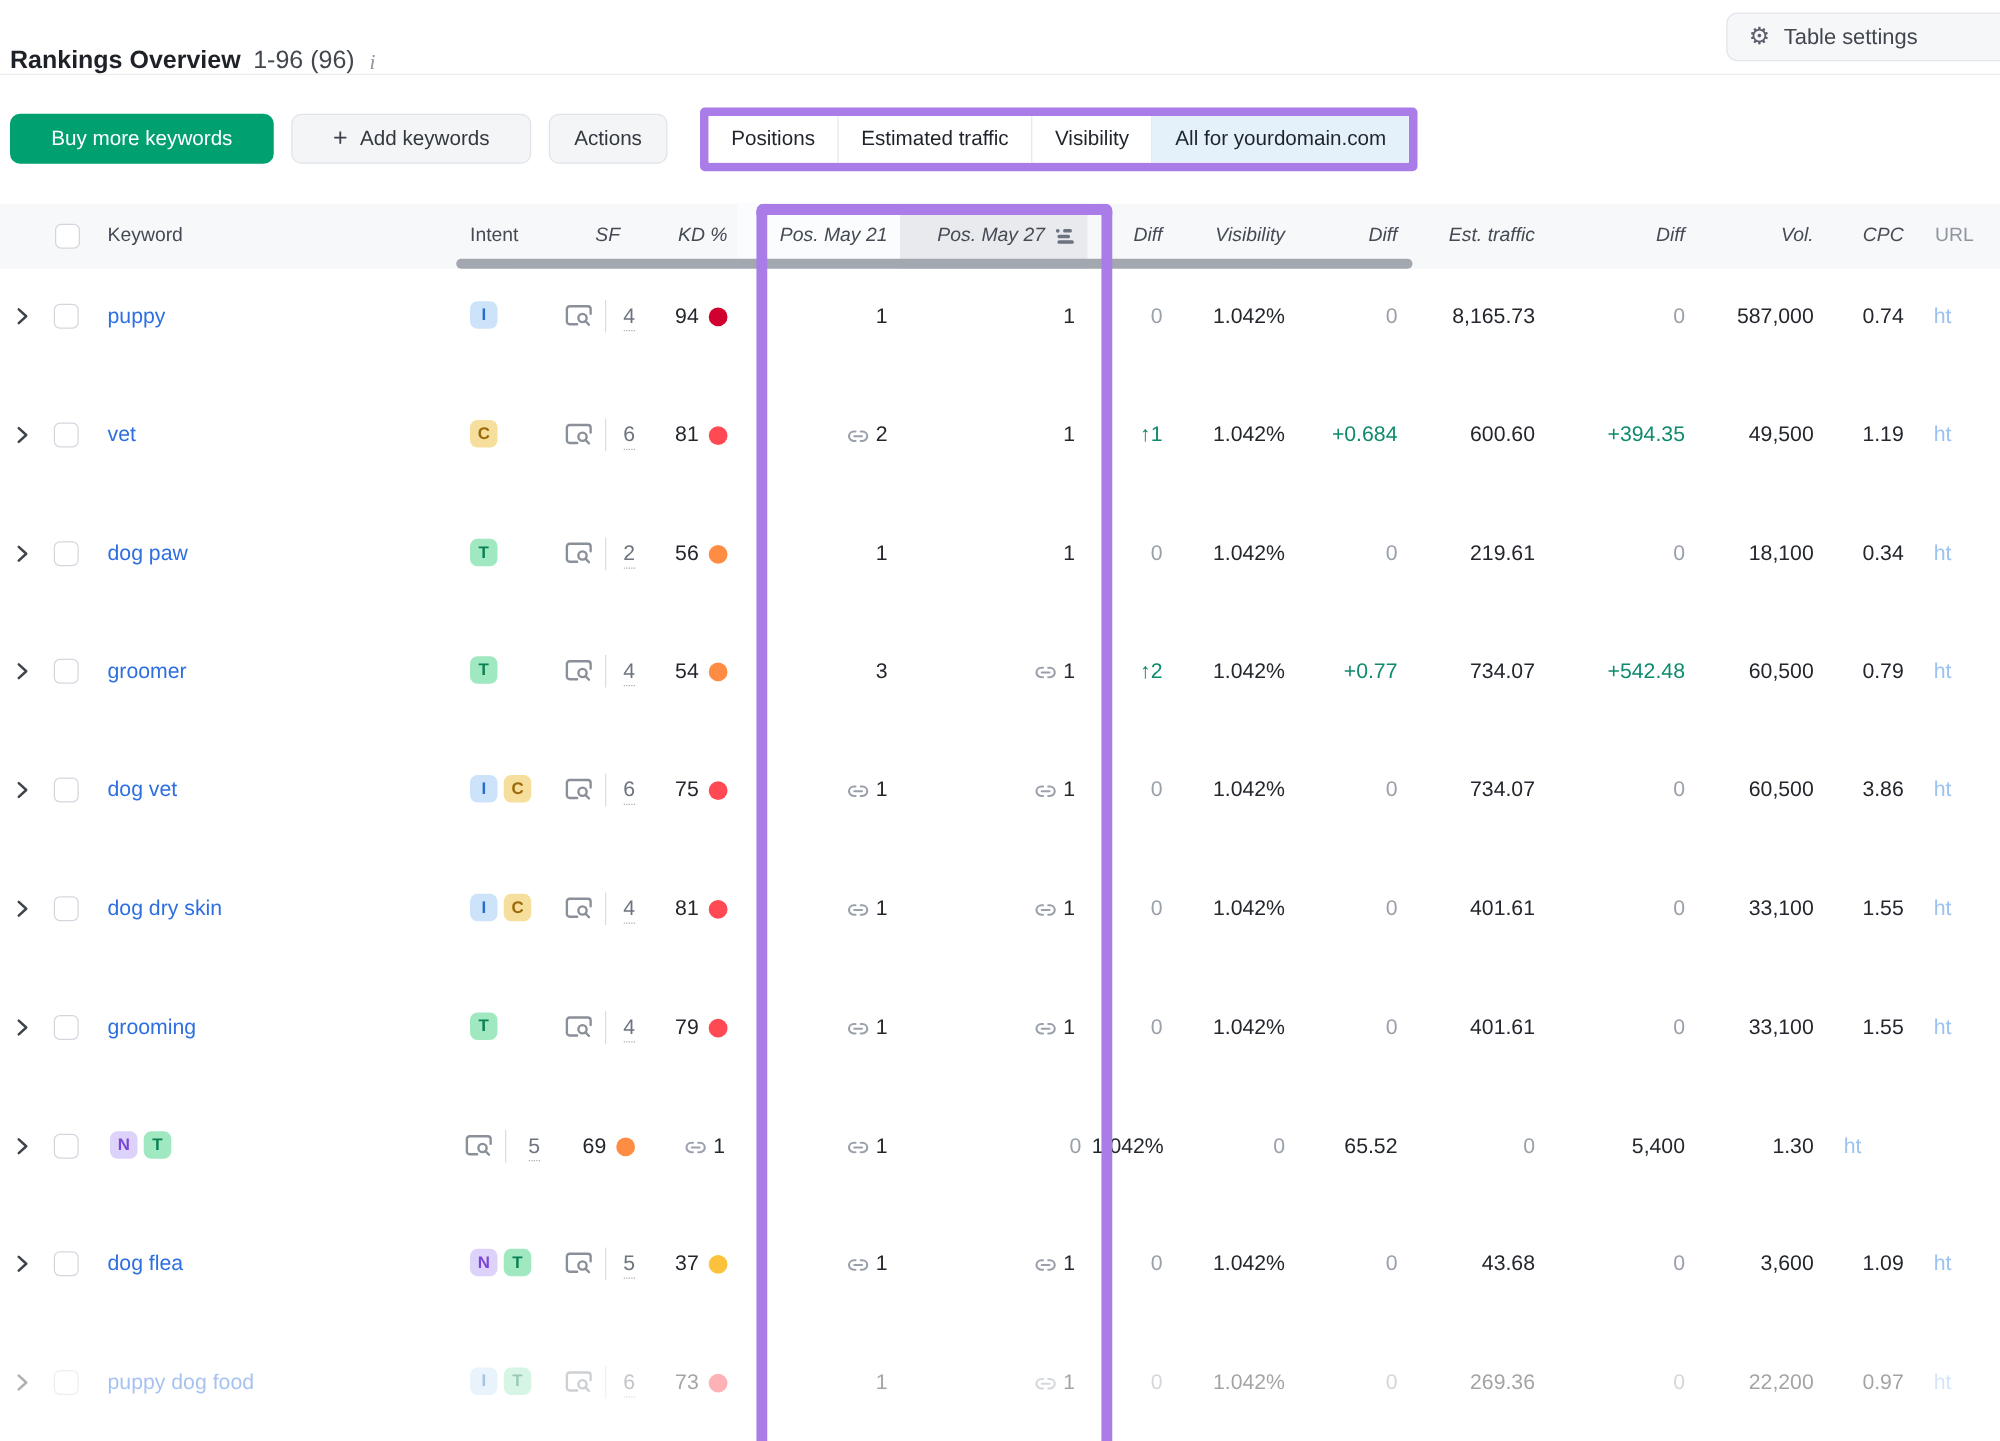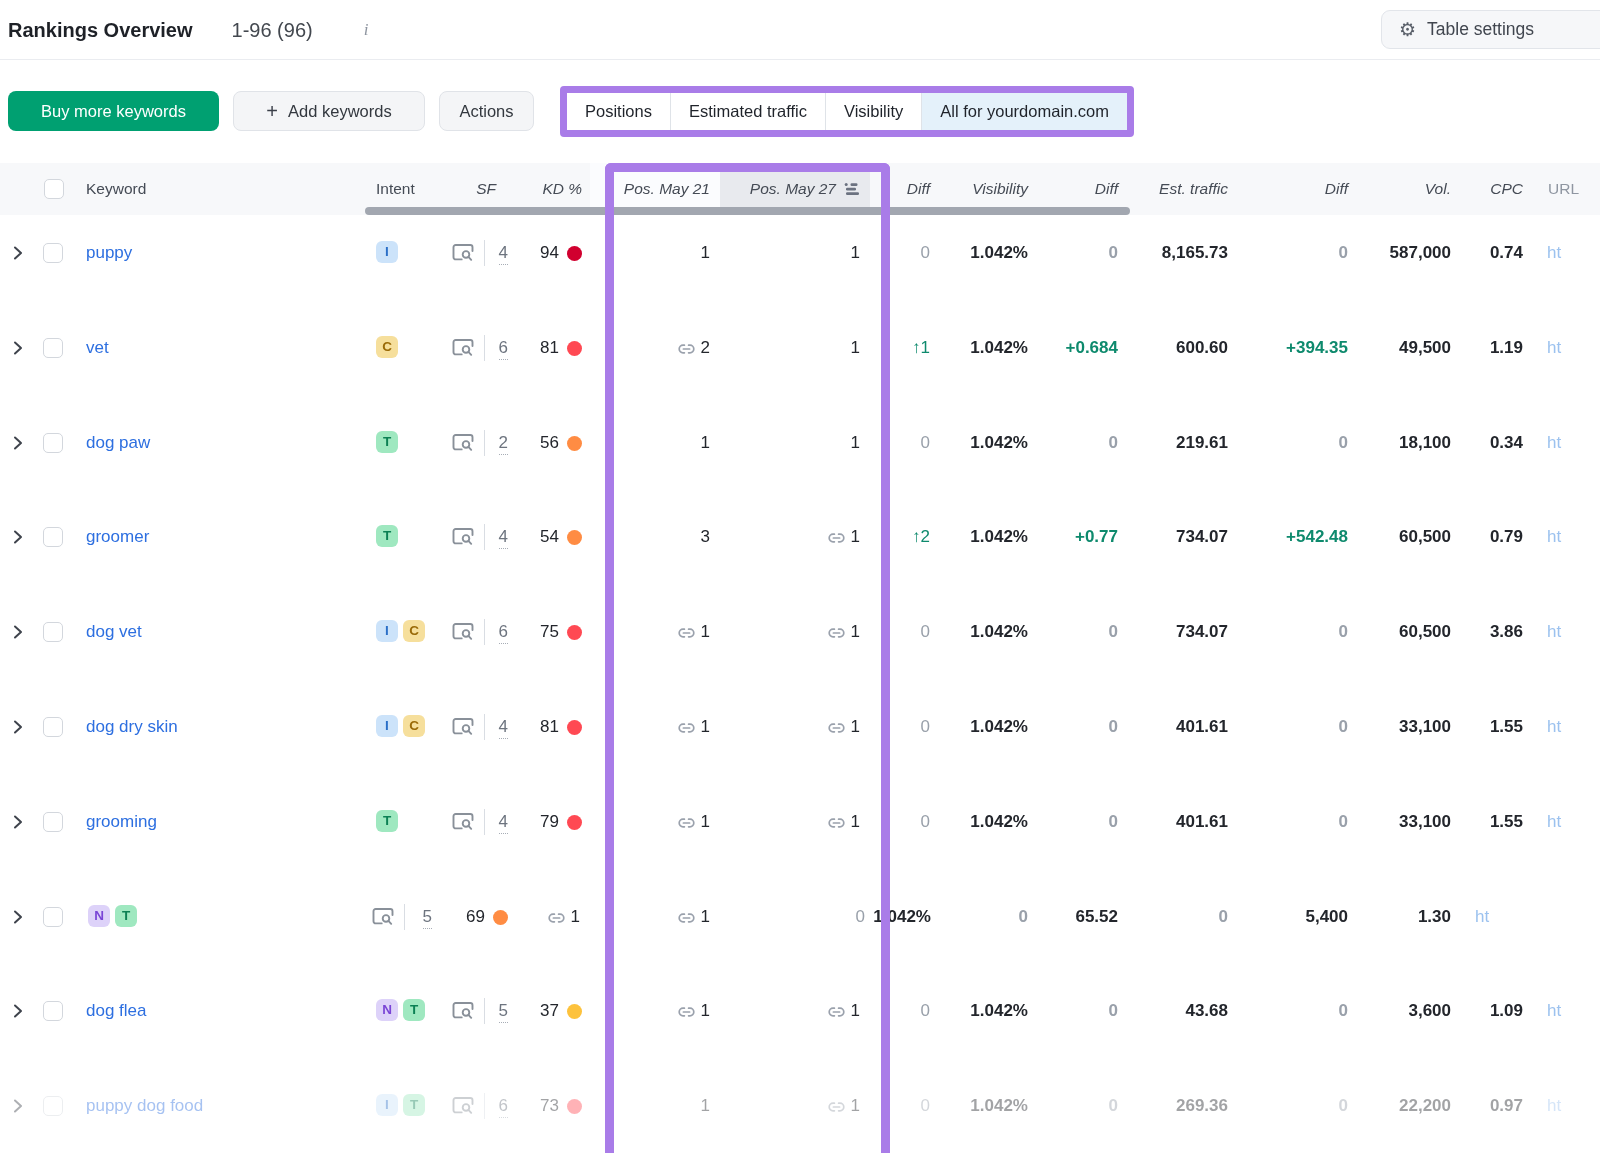--- a/index.html
+++ b/index.html
@@ -9,23 +9,23 @@
     --muted:#99a0aa;
     --tab-selected:#e4f1fa;
     --cols:36px 36px 288px 80px 76px 74px 130px 150px 65px 97px 90px 110px 120px 103px 72px 73px;
   }
   *{margin:0;padding:0;box-sizing:border-box;}
   body{background:#fff;}
   .page{position:relative;width:1600px;height:1153px;overflow:hidden;background:#fff;
         font-family:"Liberation Sans",sans-serif;color:#23262c;}
 
   
-  .titlebar{position:absolute;top:0;left:0;width:1600px;height:60px;display:flex;align-items:center;padding-left:8px;gap:39px;}
+  .titlebar{position:absolute;top:0;left:0;width:1600px;height:60px;display:flex;align-items:flex-end;padding-left:8px;}
   .page-title{font-size:20px;font-weight:bold;color:#1e2127;}
-  .range-label{font-size:20px;color:#43484f;}
+  .range-label{font-size:20px;color:#43484f;margin-left:10px;}
   .info-icon{font-family:"Liberation Serif",serif;font-style:italic;font-size:17px;color:#8e95a0;margin-left:12px;cursor:default;}
   .settings-btn{position:absolute;left:1381px;top:10px;height:39px;width:235px;display:flex;align-items:center;gap:11px;
     padding:0 17px;background:#f6f7f9;border:1px solid #e2e5ea;border-radius:9px;font-size:17.5px;color:#41464f;}
   .gear-icon{font-size:19px;color:#595f69;line-height:1;}
   .title-divider{position:absolute;top:59px;left:0;width:1600px;height:1px;background:#eaecf0;}
 
   
   .btn{display:inline-flex;align-items:center;justify-content:center;border-radius:8px;font-size:16.5px;cursor:pointer;}
   .buy-btn{position:absolute;left:8px;top:91px;width:211px;height:40px;background:var(--green-btn);color:#fff;}
   .light-btn{background:#f4f5f7;border:1px solid #e0e3e8;color:#33383f;}
@@ -73,21 +73,21 @@
   .c-sf{padding-left:12px;padding-right:8px;}
   .sf-divider{width:1px;height:26px;background:#d9dde3;margin:0 0 0 10px;flex:none;align-self:flex-start;margin-top:-1px;}
   .sf-num{flex:1;text-align:right;color:#6d747f;}
   .sf-num span{border-bottom:1.5px dotted #a7adb6;padding-bottom:2px;}
   .serp-icon{flex:none;margin-top:2px;}
   .c-kd{padding-right:8px;gap:8px;}
   .kd-dot{width:15px;height:15px;border-radius:50%;flex:none;margin-top:5px;}
   .c-pos{padding-right:10px;gap:6px;}
   .link-icon{flex:none;margin-top:8px;}
   .c-diff1{padding-right:5px;}
-  .c-vis,.c-diff2,.c-traffic,.c-diff3,.c-vol,.c-cpc{padding-right:4px;font-weight:bold;}
+  .c-vis,.c-diff2,.c-traffic,.c-diff3,.c-vol,.c-cpc{padding-right:4px;}
   .pos-diff{color:var(--positive);}
   .neutral{color:var(--muted);}
   .c-url{padding-left:20px;}
   .url-link{color:#9cc2ef;cursor:pointer;}
 
   
   .pos-highlight{position:absolute;left:605px;top:163px;width:285px;height:990px;
     border:9px solid var(--purple);border-bottom:none;border-radius:6px 6px 0 0;pointer-events:none;z-index:6;}
 </style>
 </head>

